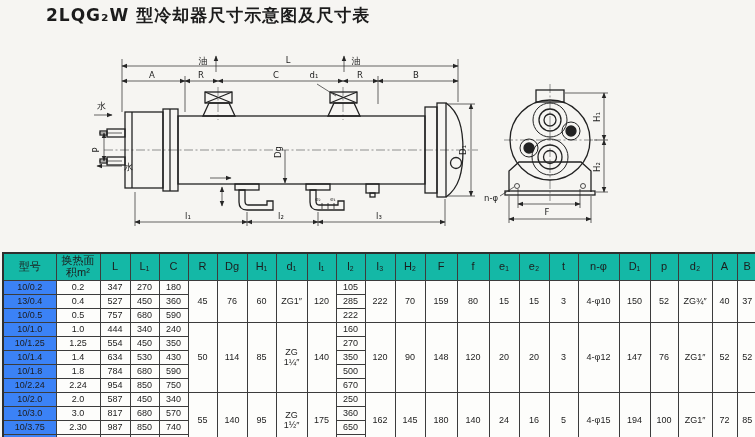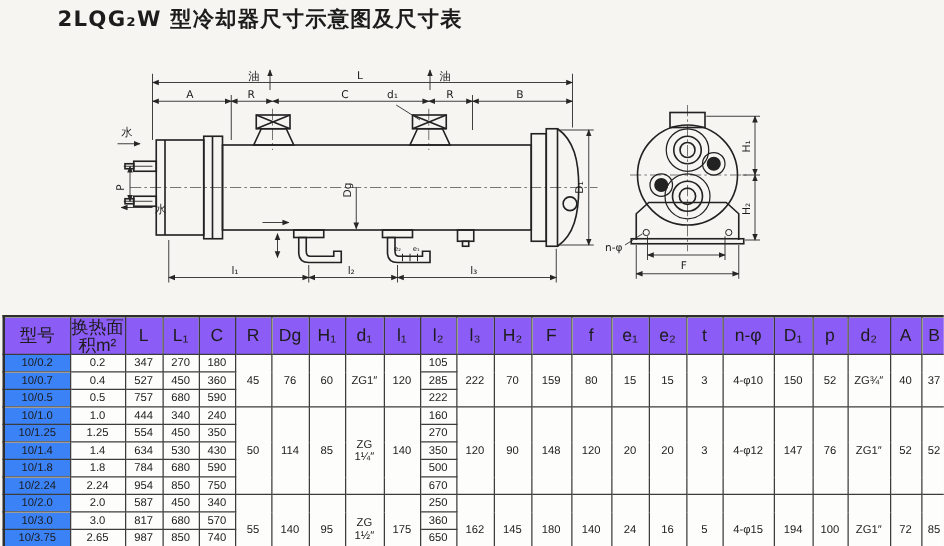--- a/index.html
+++ b/index.html
@@ -5,21 +5,21 @@
   html,body{margin:0;padding:0;}
   body{width:755px;height:437px;background:#f6f5f2;font-family:"Liberation Sans",sans-serif;color:#1c1c1c;overflow:hidden;}
   .page{position:relative;width:755px;height:376px;}
   .title{position:absolute;left:46px;top:4px;margin:0;font-size:17px;font-weight:bold;letter-spacing:1px;font-family:"DejaVu Sans","Liberation Sans",sans-serif;}
   svg.drawing{position:absolute;left:85px;top:45px;}
   svg text{font-family:"DejaVu Sans","Liberation Sans",sans-serif;font-size:8.5px;fill:#1c1c1c;}
   svg text.cjk{font-size:9px;}
   svg text.tiny{font-size:5.5px;}
   table{position:absolute;left:2px;top:252px;width:751px;border-collapse:collapse;table-layout:fixed;background:#fdfdfb;}
   th,td{border:1px solid #3c3c3c;text-align:center;vertical-align:middle;padding:0;font-size:9px;line-height:1.05;white-space:pre-line;overflow:hidden;}
-  th{height:26px;background:#8b5cf6;font-weight:normal;font-size:14px;}
+  th{height:26px;background:#14b8a6;font-weight:normal;font-size:11px;}
   td{height:13px;}
   td.model{background:#3b82f6;}
   table{border:2px solid #2e2e2e;}
 </style>
 </head>
 <body>
 
 <div class="page">
   <h1 class="title">2LQG₂W 型冷却器尺寸示意图及尺寸表</h1>
 
@@ -254,21 +254,21 @@
           <td rowspan="3">15</td>
           <td rowspan="3">3</td>
           <td rowspan="3">4-φ10</td>
           <td rowspan="3">150</td>
           <td rowspan="3">52</td>
           <td rowspan="3">ZG¾″</td>
           <td rowspan="3">40</td>
           <td rowspan="3">37</td>
         </tr>
         <tr>
-          <td class="model">10/0.7</td>
+          <td class="model">13/0.4</td>
           <td>0.4</td>
           <td>527</td>
           <td>450</td>
           <td>360</td>
           <td>285</td>
         </tr>
         <tr>
           <td class="model">10/0.5</td>
           <td>0.5</td>
           <td>757</td>
@@ -365,21 +365,21 @@
         <tr>
           <td class="model">10/3.0</td>
           <td>3.0</td>
           <td>817</td>
           <td>680</td>
           <td>570</td>
           <td>360</td>
         </tr>
         <tr>
           <td class="model">10/3.75</td>
-          <td>2.65</td>
+          <td>2.30</td>
           <td>987</td>
           <td>850</td>
           <td>740</td>
           <td>650</td>
         </tr>
         <tr>
           <td class="model">10/4.25</td>
           <td>4.25</td>
           <td>1107</td>
           <td>970</td>

